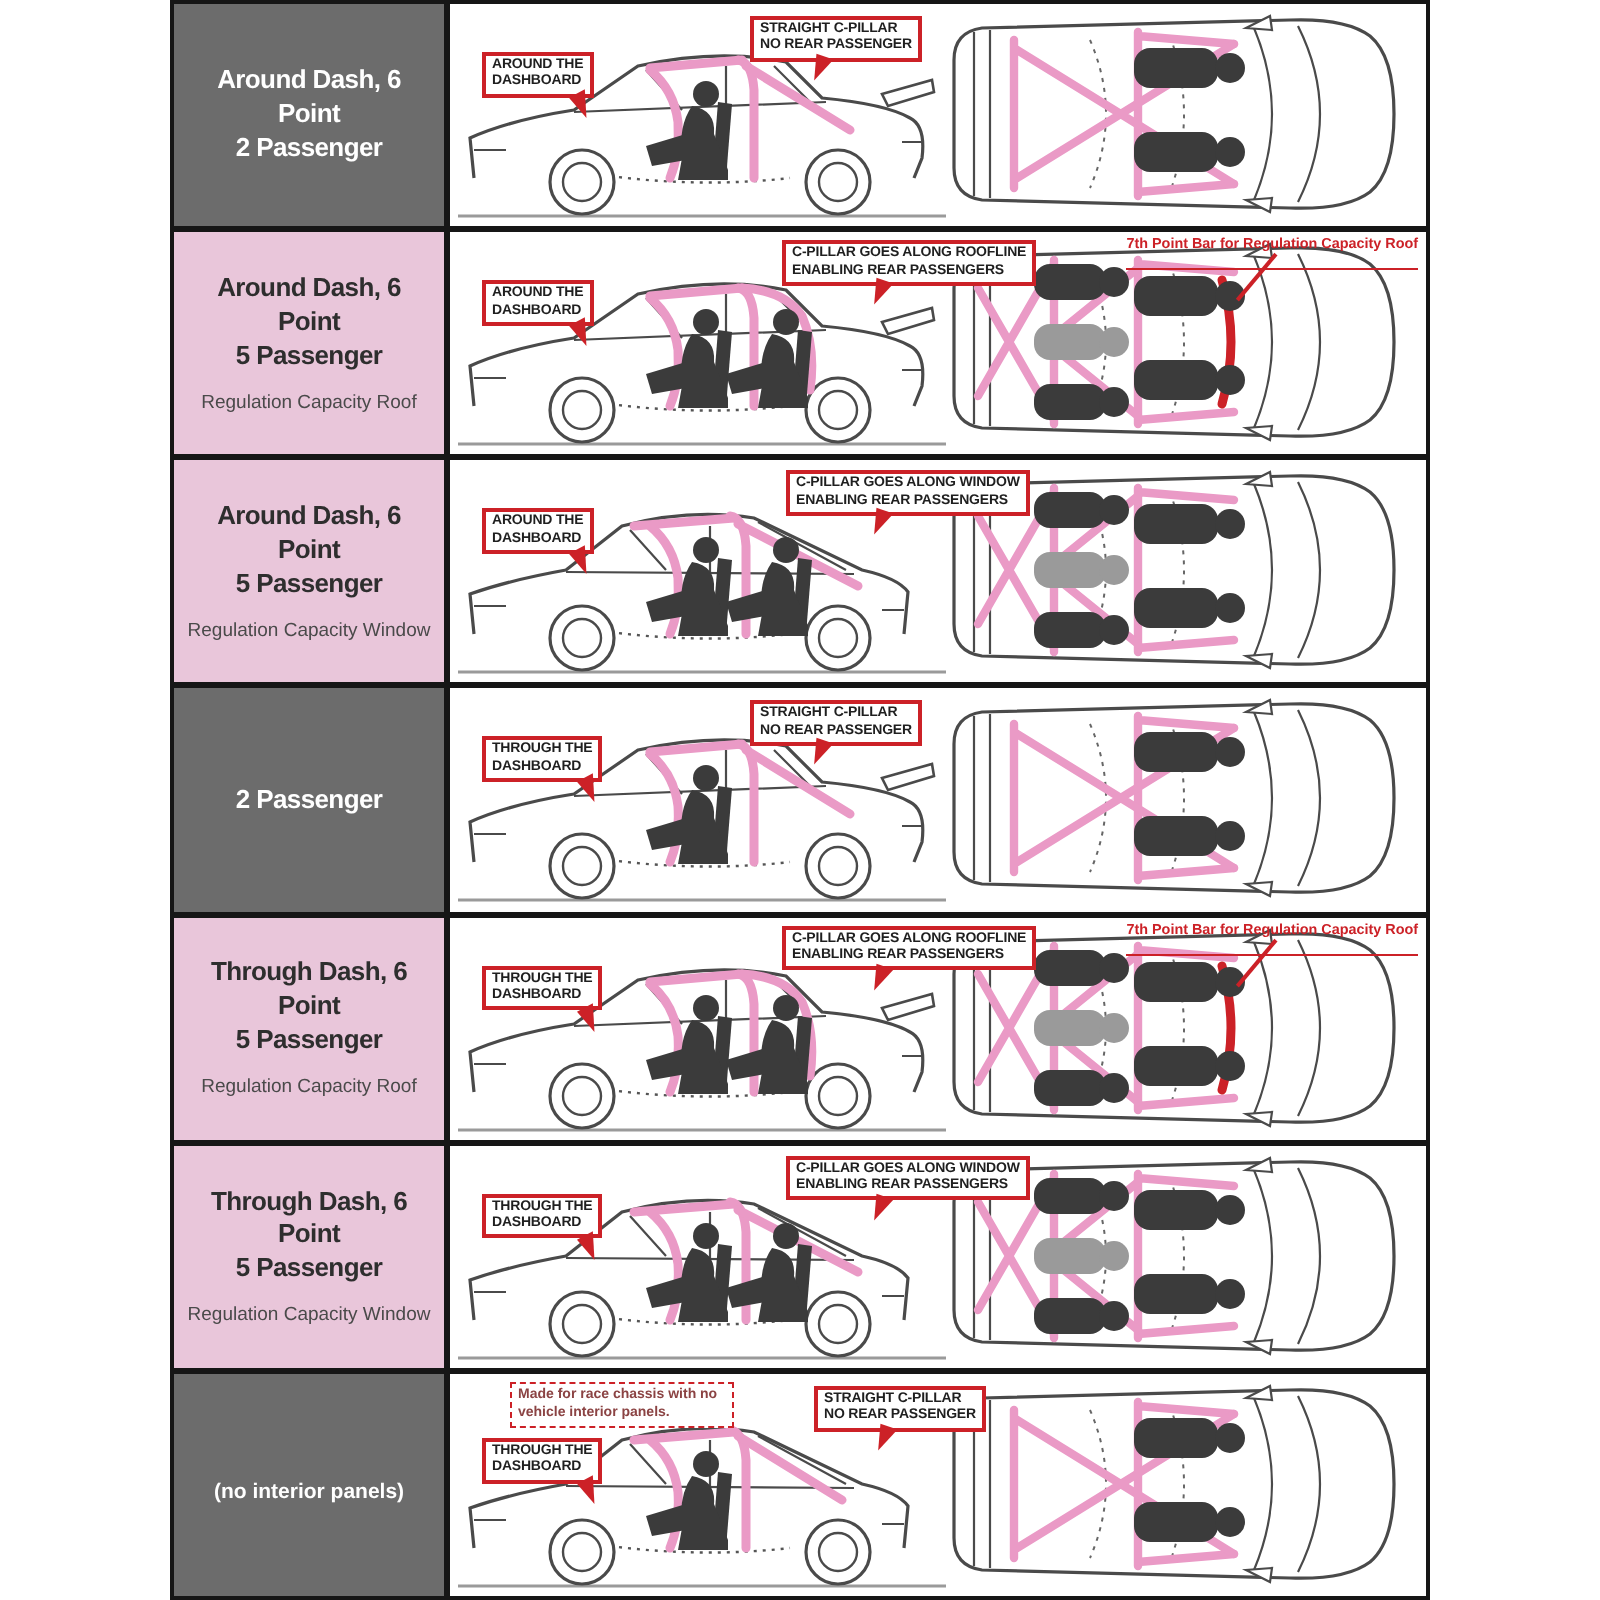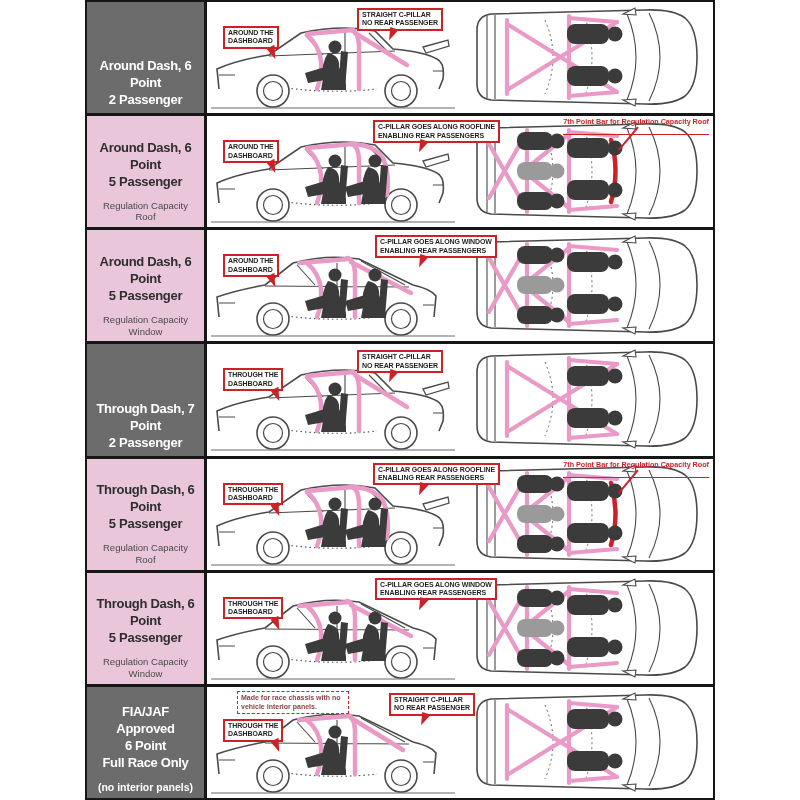--- a/index.html
+++ b/index.html
@@ -10,22 +10,22 @@
   }
   .config-table{
     position:absolute;left:85px;top:0;width:630px;height:800px;
     box-sizing:border-box;border:2px solid #161616;
     display:flex;flex-direction:column;background:#fff;
   }
   .config-row{flex:1;display:flex;min-height:0;border-bottom:3px solid #161616;}
   .config-row:last-child{border-bottom:none;}
 
   .label-cell{
-    width:117px;flex:none;box-sizing:border-box;
-    display:flex;flex-direction:column;justify-content:flex-end;align-items:center;
+    width:135px;flex:none;box-sizing:border-box;
+    display:flex;flex-direction:column;justify-content:center;align-items:center;
     text-align:center;padding:4px 6px;
   }
   .label-cell.dark{background:#6c6c6c;color:#ffffff;}
   .label-cell.pink{background:#e9c6da;color:#2e2e2e;}
   .title-line{font-size:13px;font-weight:bold;line-height:1.3;letter-spacing:-0.3px;}
   .subtitle{font-size:9.5px;line-height:1.25;margin-top:9px;}
   .label-cell.pink .subtitle{color:#4a4a4a;}
   .label-cell.dark .subtitle{color:#ffffff;font-weight:bold;font-size:10.5px;}
 
   .diagram-cell{
@@ -280,21 +280,20 @@
         <div class="l1">C-PILLAR GOES ALONG WINDOW</div>
         <div class="l2">ENABLING REAR PASSENGERS</div>
         <div class="pointer"></div>
       </div>
 
     </div>
   </div>
     <div class="config-row cage-straight">
     <div class="label-cell dark">
       <div>
-          <div class="title-line">Through Dash, 7 Point</div>
           <div class="title-line">2 Passenger</div>
         </div>
 
     </div>
     <div class="diagram-cell">
       <div class="side-view">
           <svg viewBox="0 0 248 106">
             <path d="M2,103 L246,103" stroke="#9a9a9a" stroke-width="1.5" fill="none"></path>
             <path d="M10,84 L8,64 Q28,55 60,50 L92,28 Q132,19 166,26 L184,44 Q216,47 228,54 Q236,58 234,74 L230,84" stroke="#4a4a4a" stroke-width="1.6" fill="#fff"></path>
             <path d="M96,30 L114,50 M160,28 L178,46 M136,28 L136,80 M60,51 L186,46" stroke="#4a4a4a" stroke-width="1.1" fill="none"></path>
@@ -487,25 +486,20 @@
       <div class="callout cpillar-callout">
         <div class="l1">C-PILLAR GOES ALONG WINDOW</div>
         <div class="l2">ENABLING REAR PASSENGERS</div>
         <div class="pointer"></div>
       </div>
 
     </div>
   </div>
     <div class="config-row cage-straight row-fia">
     <div class="label-cell dark">
-      <div>
-          <div class="title-line">FIA/JAF Approved</div>
-          <div class="title-line">6 Point</div>
-          <div class="title-line">Full Race Only</div>
-        </div>
       <div class="subtitle">(no interior panels)</div>
     </div>
     <div class="diagram-cell">
       <div class="side-view">
           <svg viewBox="0 0 248 106">
             <path d="M2,103 L246,103" stroke="#9a9a9a" stroke-width="1.5" fill="none"></path>
             <path d="M10,84 L8,64 Q28,57 56,52 L84,30 Q118,21 150,26 L204,52 Q222,56 227,63 L225,84" stroke="#4a4a4a" stroke-width="1.6" fill="#fff"></path>
             <path d="M88,32 L106,52 M152,28 L196,52 M128,30 L128,80 M56,53 L200,54" stroke="#4a4a4a" stroke-width="1.1" fill="none"></path>
             <path d="M10,70 L26,70 M214,72 L225,72" stroke="#4a4a4a" stroke-width="1.1" fill="none"></path>
             <path d="M78,83 Q124,89 168,84" stroke="#555" stroke-width="1.2" stroke-dasharray="1.5,3" fill="none"></path>

